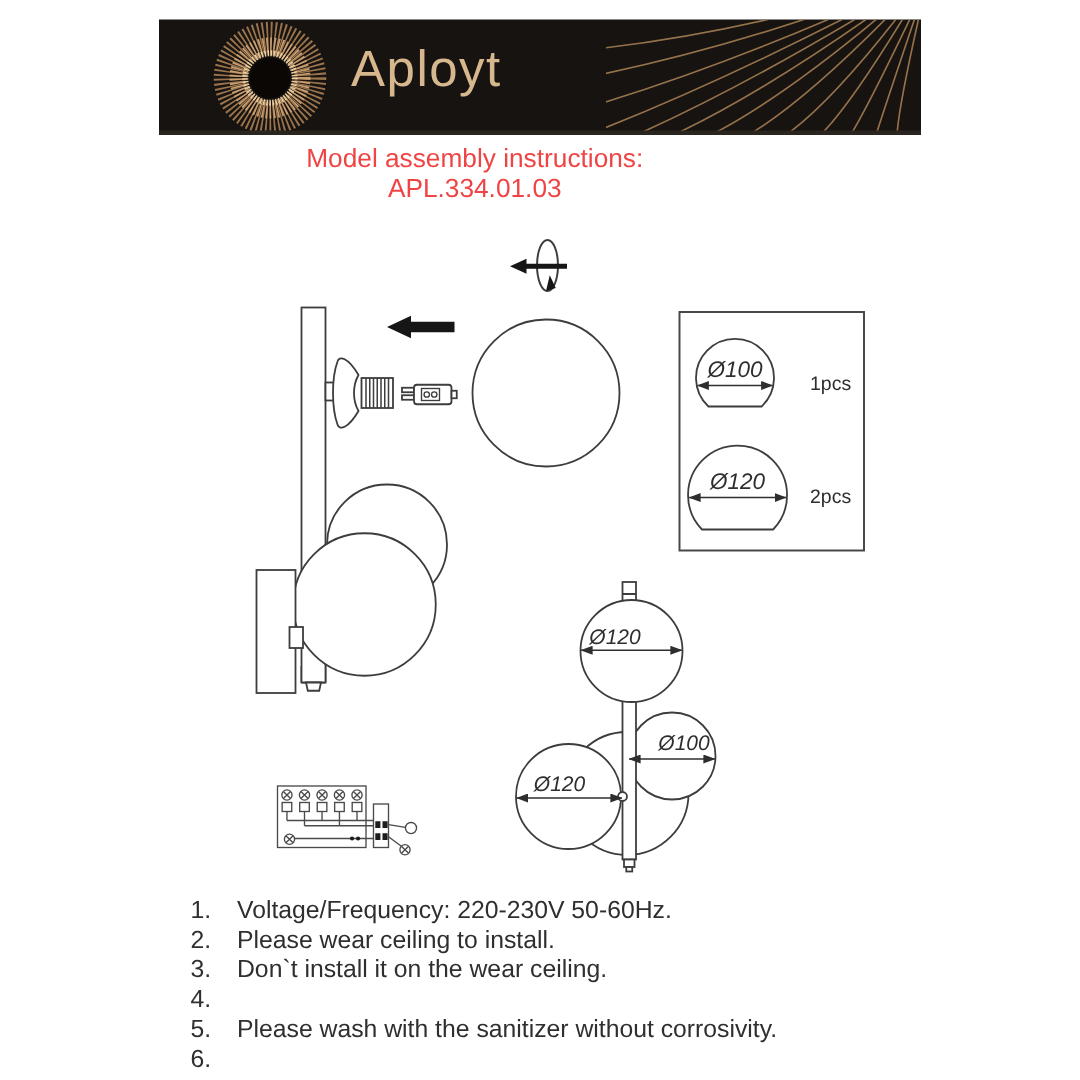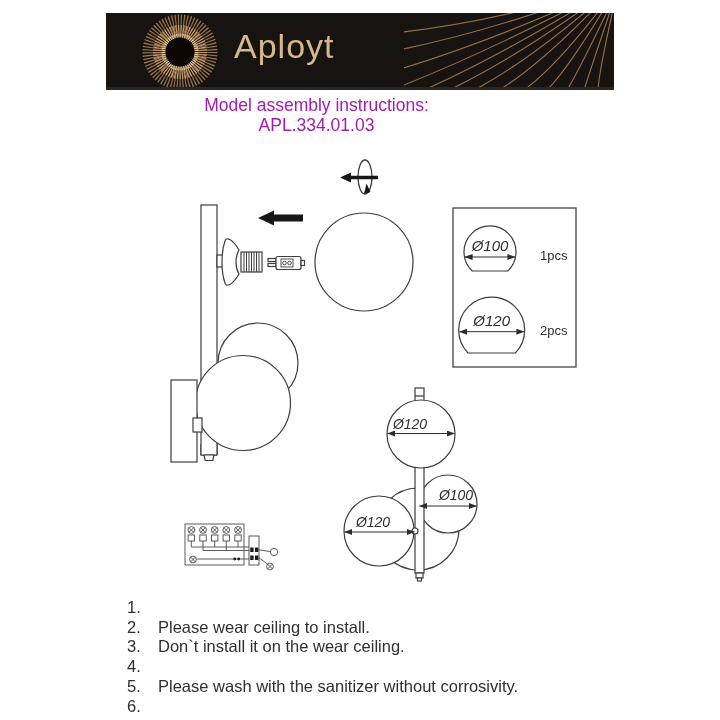--- a/index.html
+++ b/index.html
@@ -7,21 +7,21 @@
         font-family:"Liberation Sans",sans-serif;color:#333;}
   
   .banner{position:absolute;left:106px;top:13px;width:508px;height:77px;
           background:#171310;overflow:hidden;border-bottom:3px solid #2a251f;box-sizing:border-box;padding-left:20px;}
   .sunburst{position:absolute;left:32px;top:-3px;}
   .brand{position:absolute;left:128px;top:11px;height:44px;line-height:44px;
          font-size:34px;letter-spacing:1px;color:#d7b88e;font-weight:400;}
   .rays{position:absolute;right:0;top:0;}
   
   .headings{position:absolute;left:0;top:96px;width:633px;text-align:center;
-            font-size:17.5px;line-height:19.5px;color:#a21caf;font-weight:500;}
+            font-size:17.5px;line-height:19.5px;color:#ef4444;font-weight:500;}
   
   .diagram{position:absolute;}
   svg text{font-family:"Liberation Sans",sans-serif;fill:#2e2e2e;}
   .dim-label{font-style:italic;}
   
   .instr{position:absolute;left:127px;top:598px;width:480px;font-size:16.5px;
          line-height:19.7px;color:#2f2f2f;}
   .instr-row{display:flex;}
   .instr-num{width:21px;flex:0 0 21px;}
   .instr-text{margin-left:10px;white-space:nowrap;}
@@ -192,20 +192,21 @@
       <rect x="70.2" y="37.5" width="3.4" height="4.5"></rect>
         <rect x="75" y="37.5" width="3.4" height="4.5"></rect>
       <circle cx="54.7" cy="41" r="1.4"></circle>
         <circle cx="58.7" cy="41" r="1.4"></circle>
     </g>
   </svg>
 
   <div class="instr">
     <div class="instr-row">
       <span class="instr-num">1.</span>
+      <span class="instr-text">Voltage/Frequency: 220-230V 50-60Hz.</span>
     </div>
     <div class="instr-row">
       <span class="instr-num">2.</span>
       <span class="instr-text">Please wear ceiling to install.</span>
     </div>
     <div class="instr-row">
       <span class="instr-num">3.</span>
       <span class="instr-text">Don`t install it on the wear ceiling.</span>
     </div>
     <div class="instr-row">

